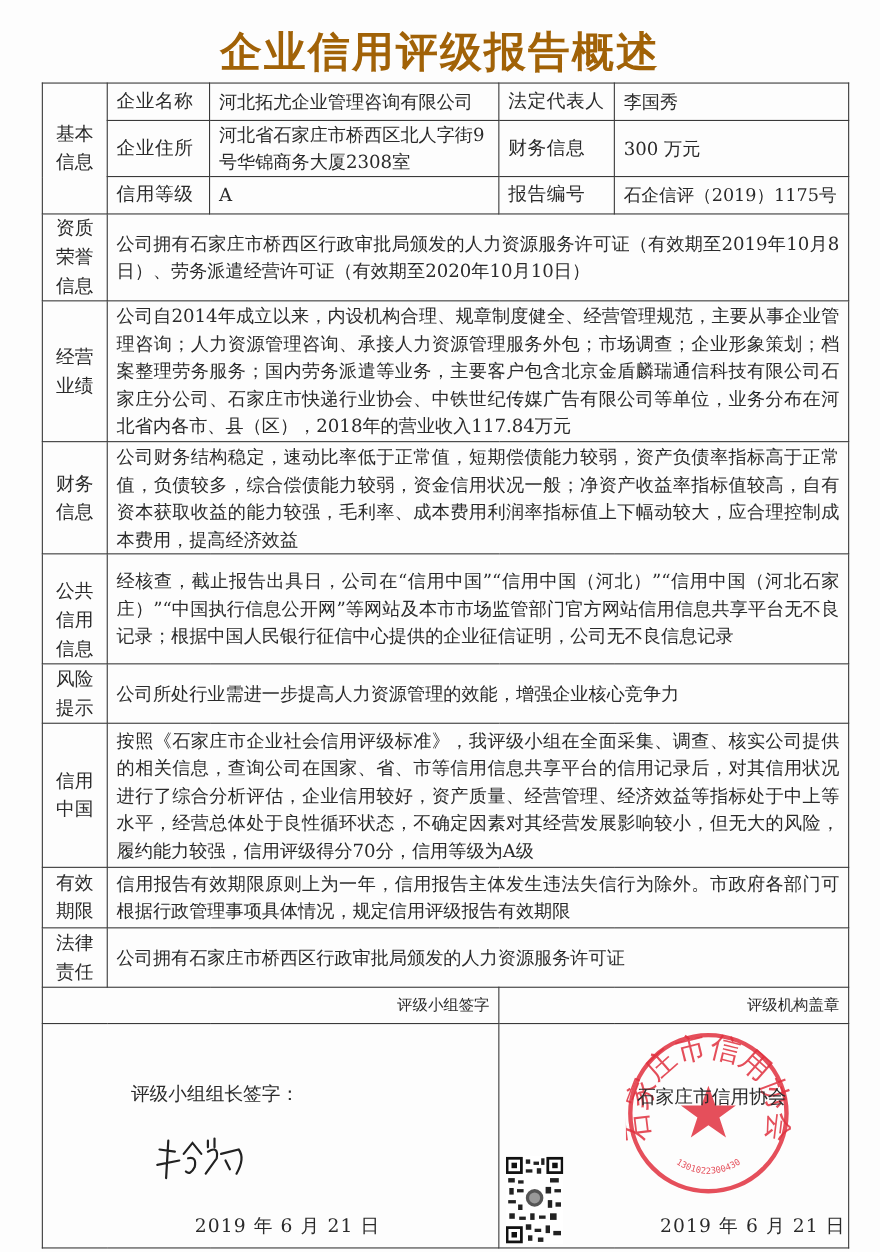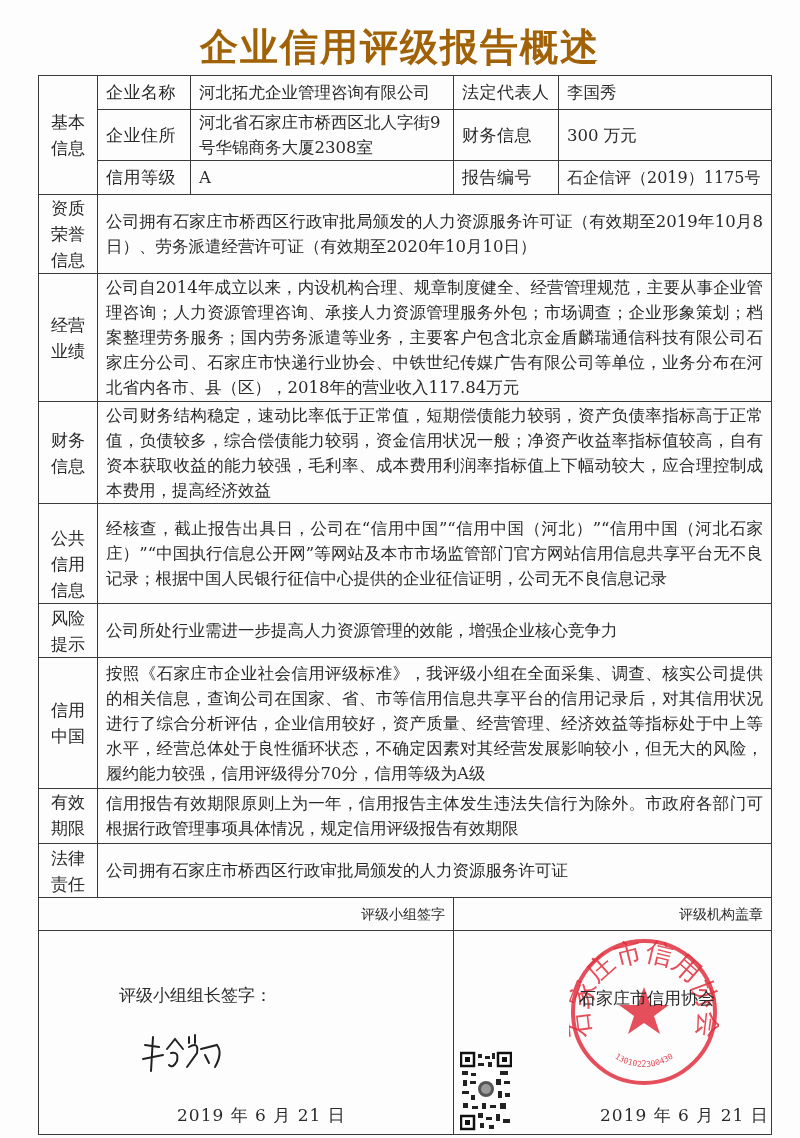--- a/index.html
+++ b/index.html
@@ -89,21 +89,21 @@
   </tr>
   <tr style="height:54px">
     <td class="sec"><span style="display:inline-block;width:36px;">风险提示</span></td>
     <td colspan="4" class="body-text">公司所处行业需进一步提高人力资源管理的效能，增强企业核心竞争力</td>
   </tr>
   <tr style="height:131px">
     <td class="sec"><span style="display:inline-block;width:36px;">信用中国</span></td>
     <td colspan="4" class="body-text">按照《石家庄市企业社会信用评级标准》，我评级小组在全面采集、调查、核实公司提供的相关信息，查询公司在国家、省、市等信用信息共享平台的信用记录后，对其信用状况进行了综合分析评估，企业信用较好，资产质量、经营管理、经济效益等指标处于中上等水平，经营总体处于良性循环状态，不确定因素对其经营发展影响较小，但无大的风险，履约能力较强，信用评级得分70分，信用等级为A级</td>
   </tr>
   <tr style="height:55px">
-    <td class="sec"><span style="display:inline-block;width:36px;font-family:Liberation Serif, serif;">有效期限</span></td>
+    <td class="sec"><span style="display:inline-block;width:36px;">有效期限</span></td>
     <td colspan="4" class="body-text">信用报告有效期限原则上为一年，信用报告主体发生违法失信行为除外。市政府各部门可根据行政管理事项具体情况，规定信用评级报告有效期限</td>
   </tr>
   <tr style="height:54px">
     <td class="sec"><span style="display:inline-block;width:36px;">法律责任</span></td>
     <td colspan="4" class="body-text">公司拥有石家庄市桥西区行政审批局颁发的人力资源服务许可证</td>
   </tr>
 
   <tr style="height:33px">
     <td colspan="3" class="hdr-cell" style="width:324px">评级小组签字</td>
     <td colspan="2" class="hdr-cell">评级机构盖章</td>

